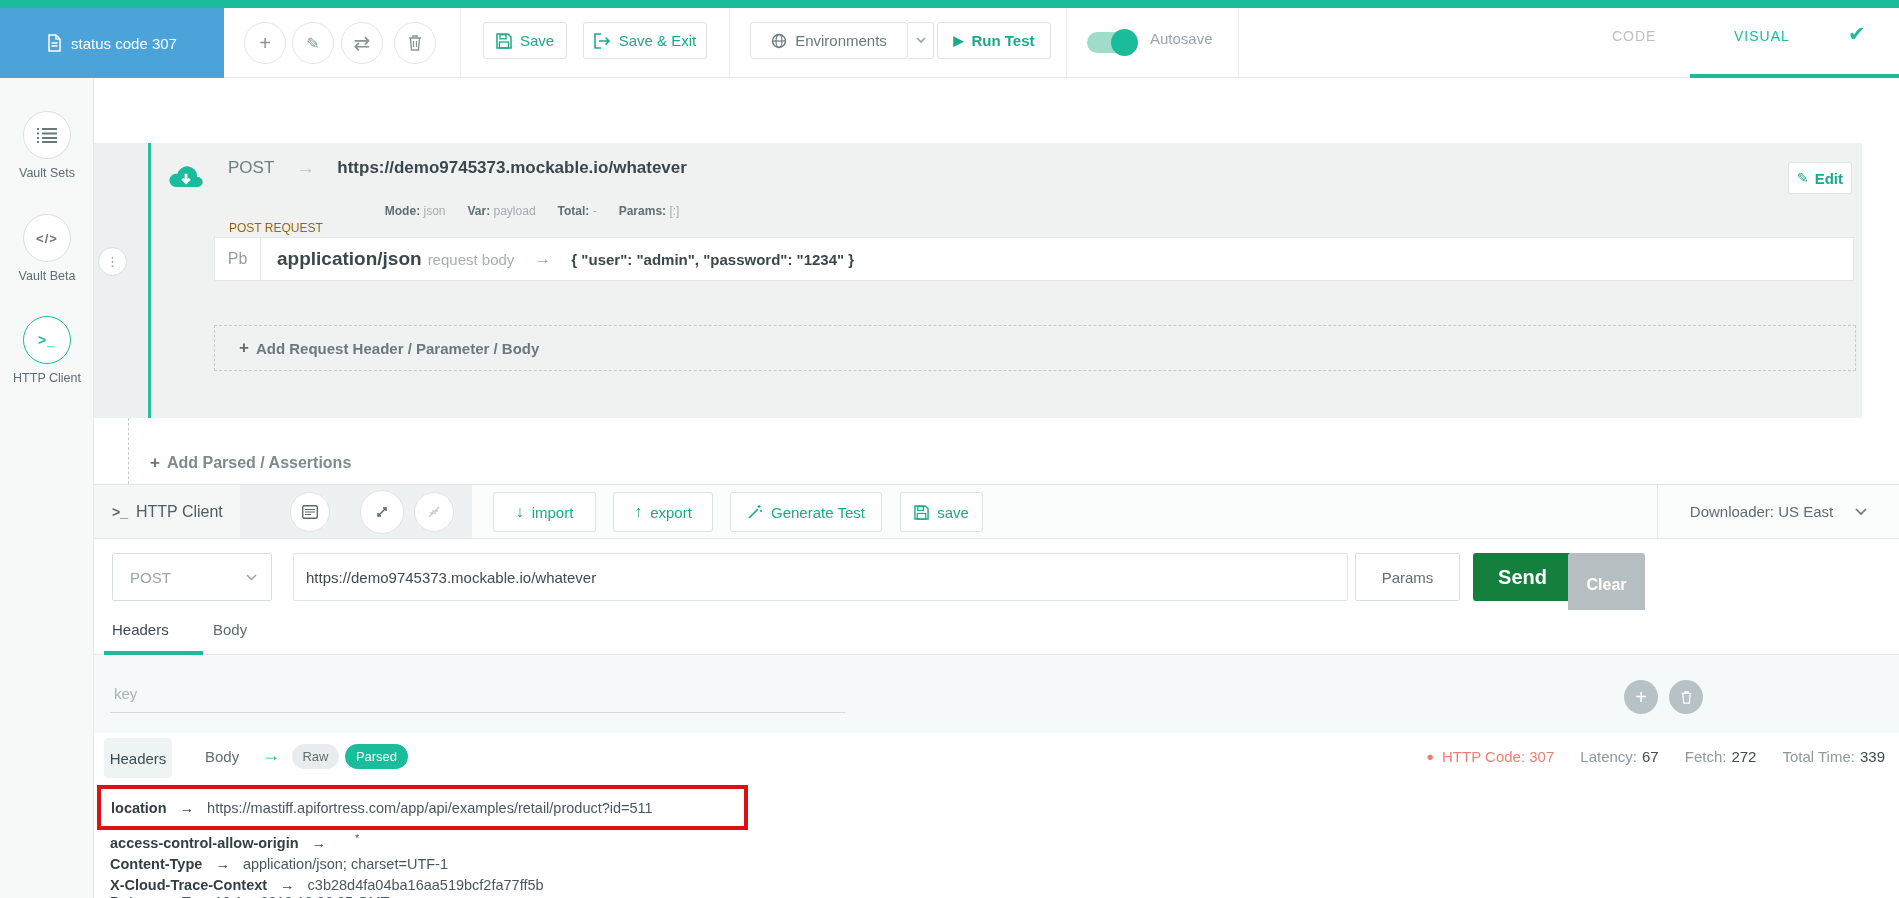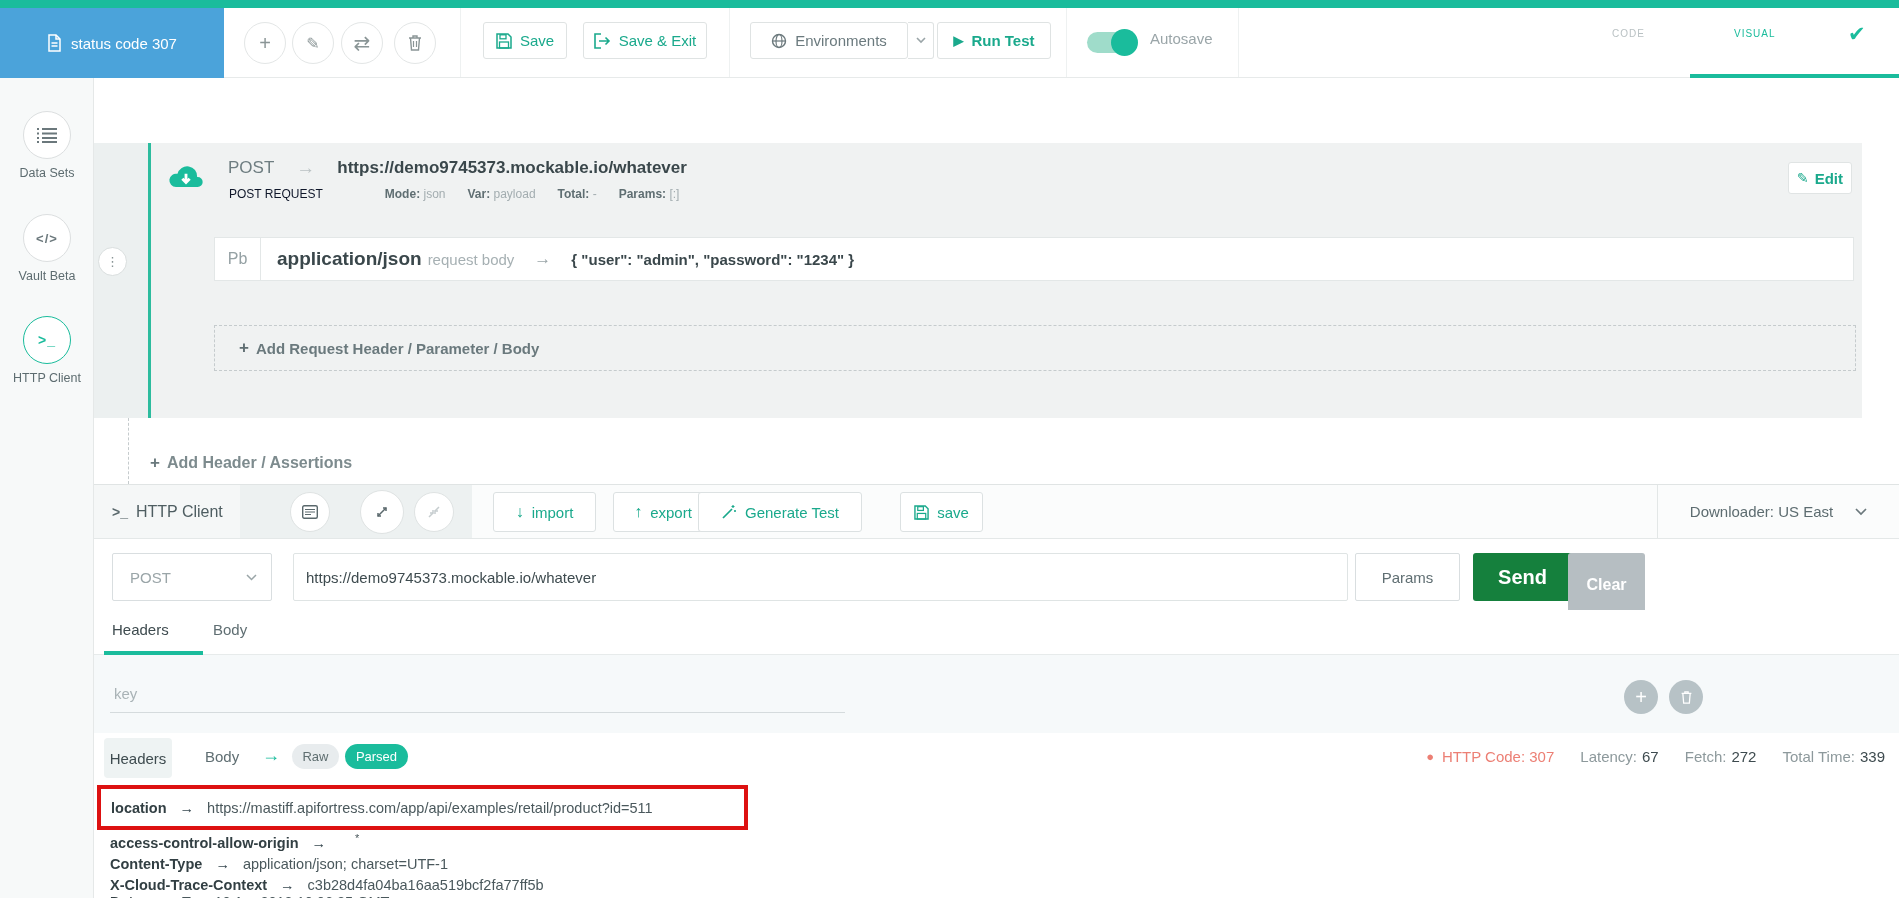--- a/index.html
+++ b/index.html
@@ -21,21 +21,21 @@
     border-radius:3px; display:flex; align-items:center; justify-content:center; gap:8px;
     font-size:15px; color:#1aa98c; cursor:pointer; }
   .btn .bicon { display:flex; align-items:center; }
   .env-btn { color:#6b7a7e; }
   .env-chev { position:absolute; left:908px; top:22px; width:26px; height:37px; border:1px solid #dfe3e3;
     border-left:none; border-radius:0 3px 3px 0; display:flex; align-items:center; justify-content:center; cursor:pointer; }
   .toggle { position:absolute; left:1087px; top:32px; width:48px; height:21px; border-radius:11px;
     background:#9fdcca; cursor:pointer; }
   .toggle .knob { position:absolute; right:-3px; top:-3px; width:27px; height:27px; border-radius:50%; background:#1abc9c; }
   .autosave-lbl { position:absolute; left:1150px; top:30px; font-size:15px; color:#9aa5a8; }
-  .mode-tab { position:absolute; top:28px; font-size:10px; letter-spacing:1px; cursor:pointer; }
+  .mode-tab { position:absolute; top:28px; font-size:14px; letter-spacing:1px; cursor:pointer; }
   .mode-code { left:1612px; color:#b9c1c3; }
   .mode-visual { left:1734px; color:#1abc9c; }
   .top-check { position:absolute; left:1848px; top:22px; font-size:21px; color:#1abc9c; cursor:pointer; }
   .visual-underline { position:absolute; left:1690px; top:74px; width:209px; height:4px; background:#1abc9c; }
 
   
   .sidebar { position:absolute; left:0; top:78px; width:94px; height:820px; background:#f7f9f9;
     border-right:1px solid #e5e8e8; }
   .side-item { position:absolute; left:0; width:94px; display:flex; flex-direction:column; align-items:center; cursor:pointer; }
   .side-circle { width:48px; height:48px; border-radius:50%; background:#fff; border:1px solid #dcdfe0;
@@ -51,21 +51,21 @@
   .rb-teal-line { position:absolute; left:54px; top:0; width:3px; height:275px; background:#2cbc9e; }
   .kebab-circle { position:absolute; left:4px; top:104px; width:29px; height:29px; border-radius:50%;
     background:#fff; border:1px solid #d9dede; display:flex; align-items:center; justify-content:center;
     color:#8a9596; font-size:13px; cursor:pointer; }
   .cloud-wrap { position:absolute; left:72px; top:14px; width:40px; height:40px; color:#1abc9c; }
   .rb-row1 { position:absolute; left:134px; top:10px; height:30px; display:flex; align-items:center; gap:22px; }
   .rb-method { font-size:17px; color:#6e7d81; }
   .rb-arrow { font-size:19px; color:#b9c1c3; }
   .rb-url { font-size:17px; font-weight:bold; color:#3a474b; }
   .rb-row2 { position:absolute; left:135px; top:44px; display:flex; align-items:center; font-size:12px; }
-  .rb-type { color:#0f172a; margin-right:62px; }
+  .rb-type { color:#a16207; margin-right:62px;margin-top:34px; }
   .meta-pair { margin-right:22px; }
   .meta-label { font-weight:bold; color:#5f6e72; }
   .meta-value { color:#a3adb0; }
   .edit-btn { position:absolute; left:1694px; top:19px; width:64px; height:32px; background:#fff;
     border:1px solid #e0e4e4; border-radius:3px; display:flex; align-items:center; justify-content:center;
     gap:6px; color:#1aa98c; font-size:15px; font-weight:bold; cursor:pointer; }
   .pb-row { position:absolute; left:120px; top:94px; width:1640px; height:44px; background:#fff;
     border:1px solid #e3e7e7; display:flex; align-items:center; }
   .pb-badge { width:46px; align-self:stretch; border-right:1px solid #e3e7e7; display:flex;
     align-items:center; justify-content:center; color:#95a1a4; font-size:16px; }
@@ -266,21 +266,21 @@
 
   <div class="sidebar">
     <div class="side-item" style="top:33px">
       <div class="side-circle">
         <svg class="svgic" width="20" height="16" viewBox="0 0 20 16">
             <g stroke="#6b787c" stroke-width="2">
               <path d="M0 2h2M5 2h15M0 6.5h2M5 6.5h15M0 11h2M5 11h15M0 15h2M5 15h15"></path>
             </g>
           </svg>
       </div>
-      <div class="side-label">Data Sets</div>
+      <div class="side-label">Vault Sets</div>
     </div>
     <div class="side-item" style="top:136px">
       <div class="side-circle">
           <span class="glyph-code">&lt;/&gt;</span>
         </div>
       <div class="side-label">Vault Beta</div>
     </div>
     <div class="side-item" style="top:238px">
       <div class="side-circle active">
           <span class="glyph-term">&gt;_</span>
@@ -332,21 +332,21 @@
 
     <div class="dashed-add">
       <span class="plus">+</span>
       <span>Add Request Header / Parameter / Body</span>
     </div>
   </div>
 
   <div class="assert-dash"></div>
   <div class="add-assert">
     <span style="font-size:17px;color:#6a797d">+</span>
-    <span>Add Header / Assertions</span>
+    <span>Add Parsed / Assertions</span>
   </div>
 
   <div class="hc-toolbar">
     <div class="hc-left-bg"></div>
     <div class="hc-circles-bg"></div>
     <div class="hc-title">
       <span class="term">&gt;_</span>
       <span>HTTP Client</span>
     </div>
 
@@ -376,21 +376,21 @@
     </div>
 
     <button class="hc-btn" style="left:399px;width:103px">
       <span class="aicon">↓</span>
       <span>import</span>
     </button>
     <button class="hc-btn" style="left:519px;width:100px">
       <span class="aicon">↑</span>
       <span>export</span>
     </button>
-    <button class="hc-btn" style="left:604px;width:164px">
+    <button class="hc-btn" style="left:636px;width:152px">
       <span>
         <svg class="svgic" width="16" height="16" viewBox="0 0 16 16">
             <path d="M2 14L11 5" stroke="#1aa98c" stroke-width="1.7"></path>
             <path d="M12 1v3M10.5 2.5h3M14 6v2M13 7h2" stroke="#1aa98c" stroke-width="1.2"></path>
           </svg>
       </span>
       <span>Generate Test</span>
     </button>
     <button class="hc-btn" style="left:806px;width:83px">
       <span>

